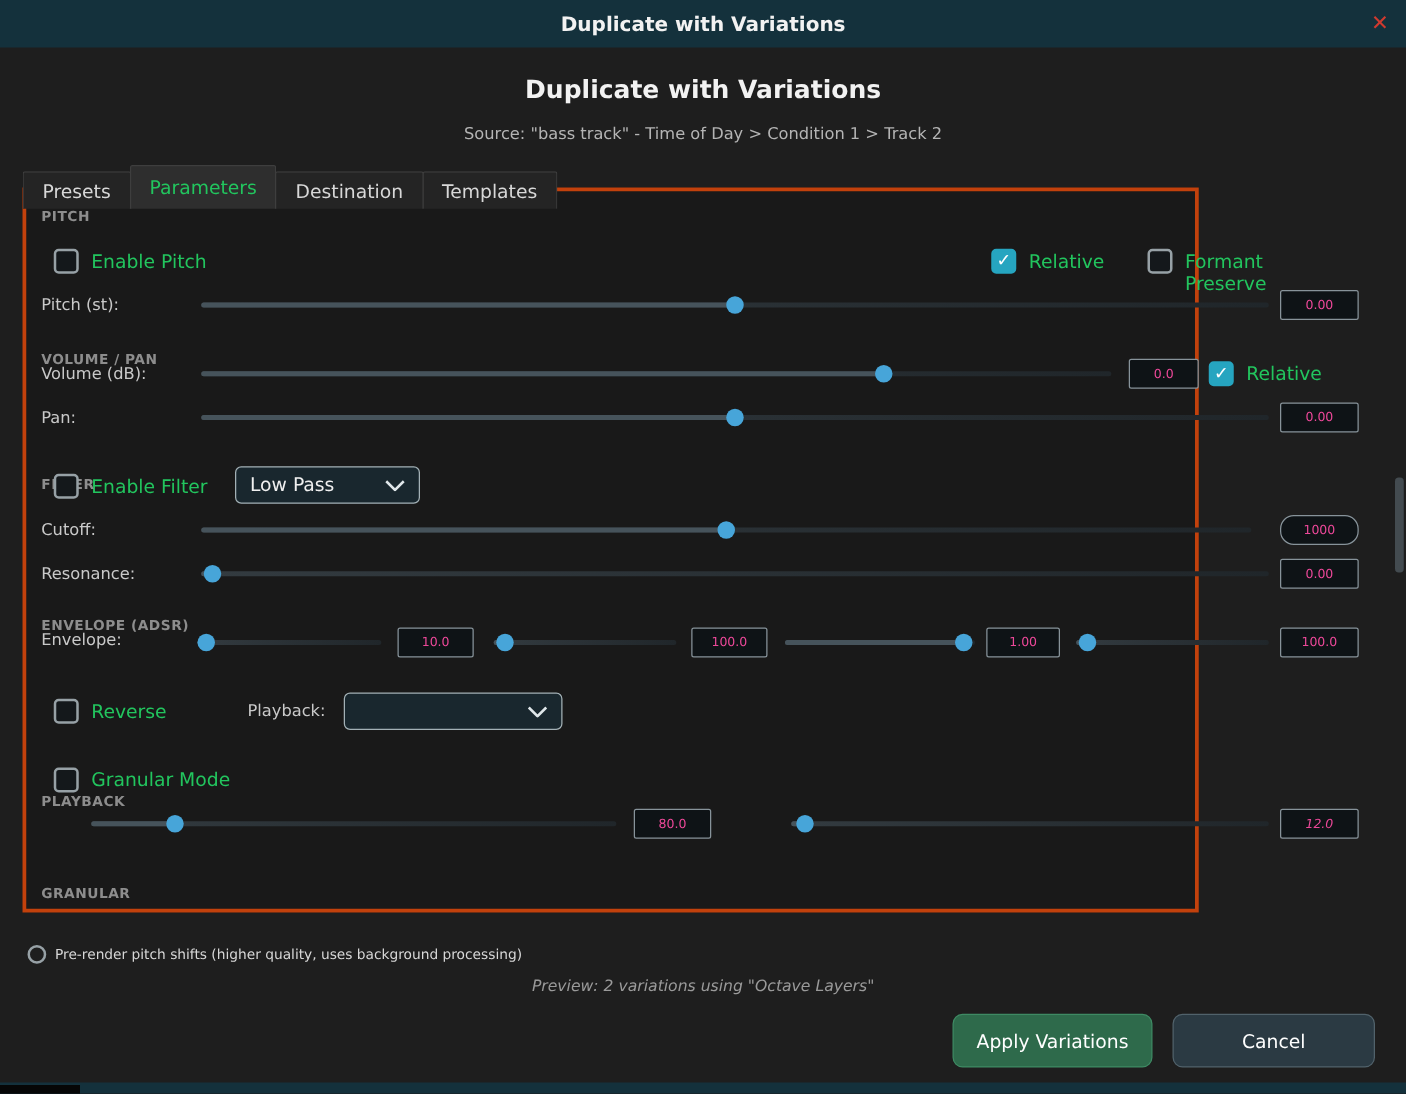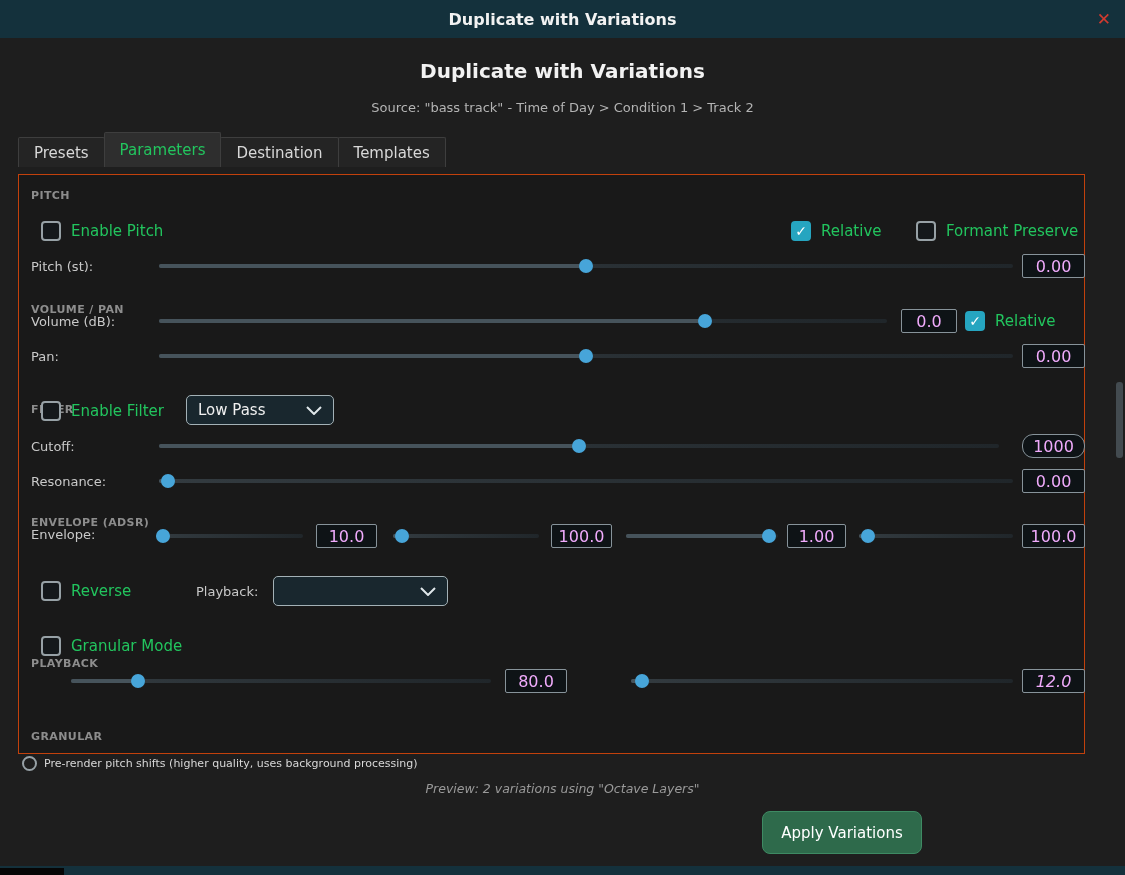--- a/index.html
+++ b/index.html
@@ -6,34 +6,34 @@
 body{font-family:"DejaVu Sans","Liberation Sans",sans-serif;background:#111;}
 .stage{position:relative;width:1125px;height:875px;background:#1e1e1e;overflow:hidden;}
 .titlebar{position:absolute;left:0;top:0;width:100%;height:38px;background:#14313c;display:flex;align-items:center;justify-content:center;}
 .titlebar-title{color:#f2f2f2;font-size:16px;font-weight:600;}
 .close-btn{position:absolute;right:14px;top:9px;color:#d03a2f;font-size:17px;font-weight:bold;cursor:default;}
 .hdr-title{position:absolute;left:0;top:59px;width:100%;text-align:center;color:#f2f2f2;font-size:20px;font-weight:bold;}
 .hdr-source{position:absolute;left:0;top:100px;width:100%;text-align:center;color:#b4b4b4;font-size:13px;}
 .tabs{position:absolute;left:18px;top:132px;height:35px;display:flex;align-items:flex-end;z-index:3;}
 .tab{height:30px;padding:0 15px;display:flex;align-items:center;background:#242424;border:1px solid #3e3e3e;border-bottom:none;margin-right:-1px;color:#d8d8d8;font-size:15px;border-radius:2px 2px 0 0;}
 .tab.active{height:35px;background:#2e2e2e;color:#22c55e;}
-.panel{position:absolute;left:18px;top:174px;width:1067px;height:580px;background:#191919;border:1px solid #c2410c;}
+.panel{position:absolute;left:18px;top:150px;width:941px;height:580px;background:#191919;border:3px solid #c2410c;}
 .sect{position:absolute;color:#8d8d8d;font-size:11px;font-weight:bold;letter-spacing:0.4px;z-index:1;}
 .lbl{position:absolute;color:#c9c9c9;font-size:13px;}
 .cblbl{position:absolute;color:#22c55e;font-size:15px;}
 .checkbox{position:absolute;width:20px;height:20px;border:2px solid #97a1a6;border-radius:4px;background:#14181b;z-index:2;display:flex;align-items:center;justify-content:center;}
 .checkbox .tick{display:none;color:#fff;font-size:14px;font-weight:bold;line-height:1;}
 .checkbox.on{background:#26a5c0;border-color:#26a5c0;}
 .checkbox.on .tick{display:block;}
 .radio{position:absolute;width:15px;height:15px;border:2px solid #97a1a6;border-radius:50%;}
 .slider{position:absolute;height:14px;}
 .slider .track{position:absolute;left:0;right:0;top:5px;height:4px;border-radius:2px;background:linear-gradient(to right,#333b40,#20262a);}
 .slider .fill{position:absolute;left:0;top:5px;height:4px;border-radius:2px;background:#46535b;width:var(--pos,0%);}
 .slider .handle{position:absolute;top:0;left:var(--pos,0%);width:14px;height:14px;margin-left:-7px;border-radius:50%;background:#47a5d9;}
-.valbox{position:absolute;height:24px;background:#0e1316;border:1px solid #87939a;border-radius:2px;color:#f0abfc;font-size:16px;display:flex;align-items:center;justify-content:center;}
+.valbox{position:absolute;height:24px;background:#0e1316;border:1px solid #87939a;border-radius:2px;color:#ec4899;font-size:10px;display:flex;align-items:center;justify-content:center;}
 .dropdown{position:absolute;height:30px;background:#19272e;border:1px solid #a3b1b6;border-radius:5px;display:flex;align-items:center;justify-content:space-between;padding:0 11px;color:#f0f0f0;font-size:15px;}
 .preview{position:absolute;left:0;top:781px;width:100%;text-align:center;color:#9a9a9a;font-size:12.5px;font-style:italic;}
 .small-lbl{position:absolute;color:#d8d8d8;font-size:11px;}
 .btn{position:absolute;height:43px;border-radius:8px;display:flex;align-items:center;justify-content:center;color:#fff;font-size:15px;}
 .btn-apply{background:#2e6a4b;border:1px solid #3e8a63;}
 .btn-cancel{background:#2b3a43;border:1px solid #51626b;}
 .strip{position:absolute;background:#14313c;}
 .corner{position:absolute;background:#060606;}
 .scrollthumb{position:absolute;left:1116px;top:382px;width:7px;height:76px;background:#434b50;border-radius:3px;}
 </style>
@@ -193,17 +193,18 @@
 
     <div class="sect" style="left:12px;top:555px;">GRANULAR</div>
   </div>
 
   <span class="radio" style="left:22px;top:756px;"></span>
   <span class="small-lbl" style="left:44px;top:757px;">Pre-render pitch shifts (higher quality, uses background processing)</span>
 
   <div class="preview">Preview: 2 variations using "Octave Layers"</div>
 
   <div class="btn btn-apply" style="left:762px;top:811px;width:160px;">Apply Variations</div>
+  <div class="btn btn-cancel" style="left:938px;top:811px;width:162px;">Cancel</div>
 
   <div class="scrollthumb"></div>
   <div class="strip" style="left:0;top:866px;width:1125px;height:9px;"></div>
   <div class="corner" style="left:0;top:868px;width:64px;height:7px;"></div>
 </div>
 
 </body></html>

